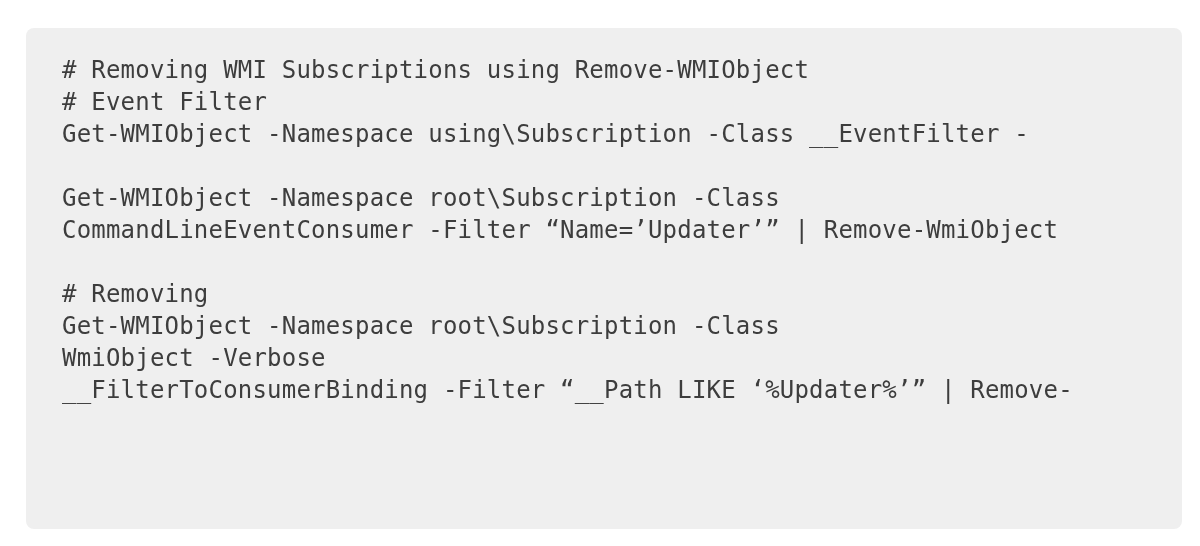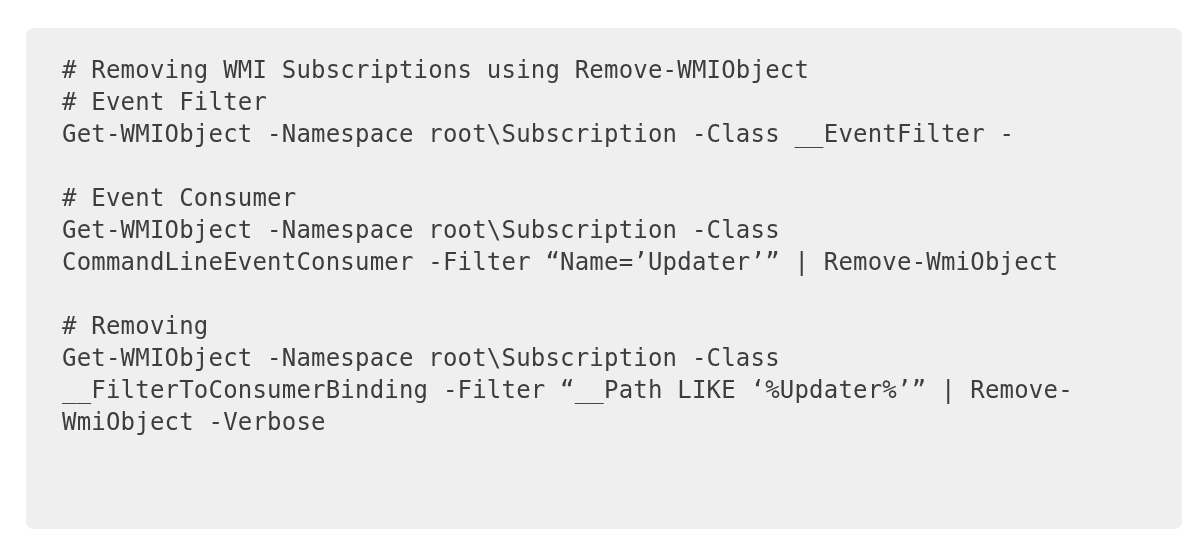--- a/index.html
+++ b/index.html
@@ -35,24 +35,23 @@
     letter-spacing: 0.2px;
   }
 </style>
 </head>
 <body>
 
 <div class="page">
   <div class="code-block">
     <div class="code-line"># Removing WMI Subscriptions using Remove-WMIObject</div>
     <div class="code-line"># Event Filter</div>
-    <div class="code-line">Get-WMIObject -Namespace root\Subscription -Class __EventFilter -</div>
+    <div class="code-line">Get-WMIObject -Namespace using\Subscription -Class __EventFilter -</div>
     <div class="code-line"></div>
-    <div class="code-line"># Event Consumer</div>
     <div class="code-line">Get-WMIObject -Namespace root\Subscription -Class</div>
     <div class="code-line">CommandLineEventConsumer -Filter “Name=’Updater’” | Remove-WmiObject</div>
     <div class="code-line"></div>
     <div class="code-line"># Removing</div>
     <div class="code-line">Get-WMIObject -Namespace root\Subscription -Class</div>
+    <div class="code-line">WmiObject -Verbose</div>
     <div class="code-line">__FilterToConsumerBinding -Filter “__Path LIKE ‘%Updater%’” | Remove-</div>
-    <div class="code-line">WmiObject -Verbose</div>
   </div>
 </div>
 
 </body></html>

